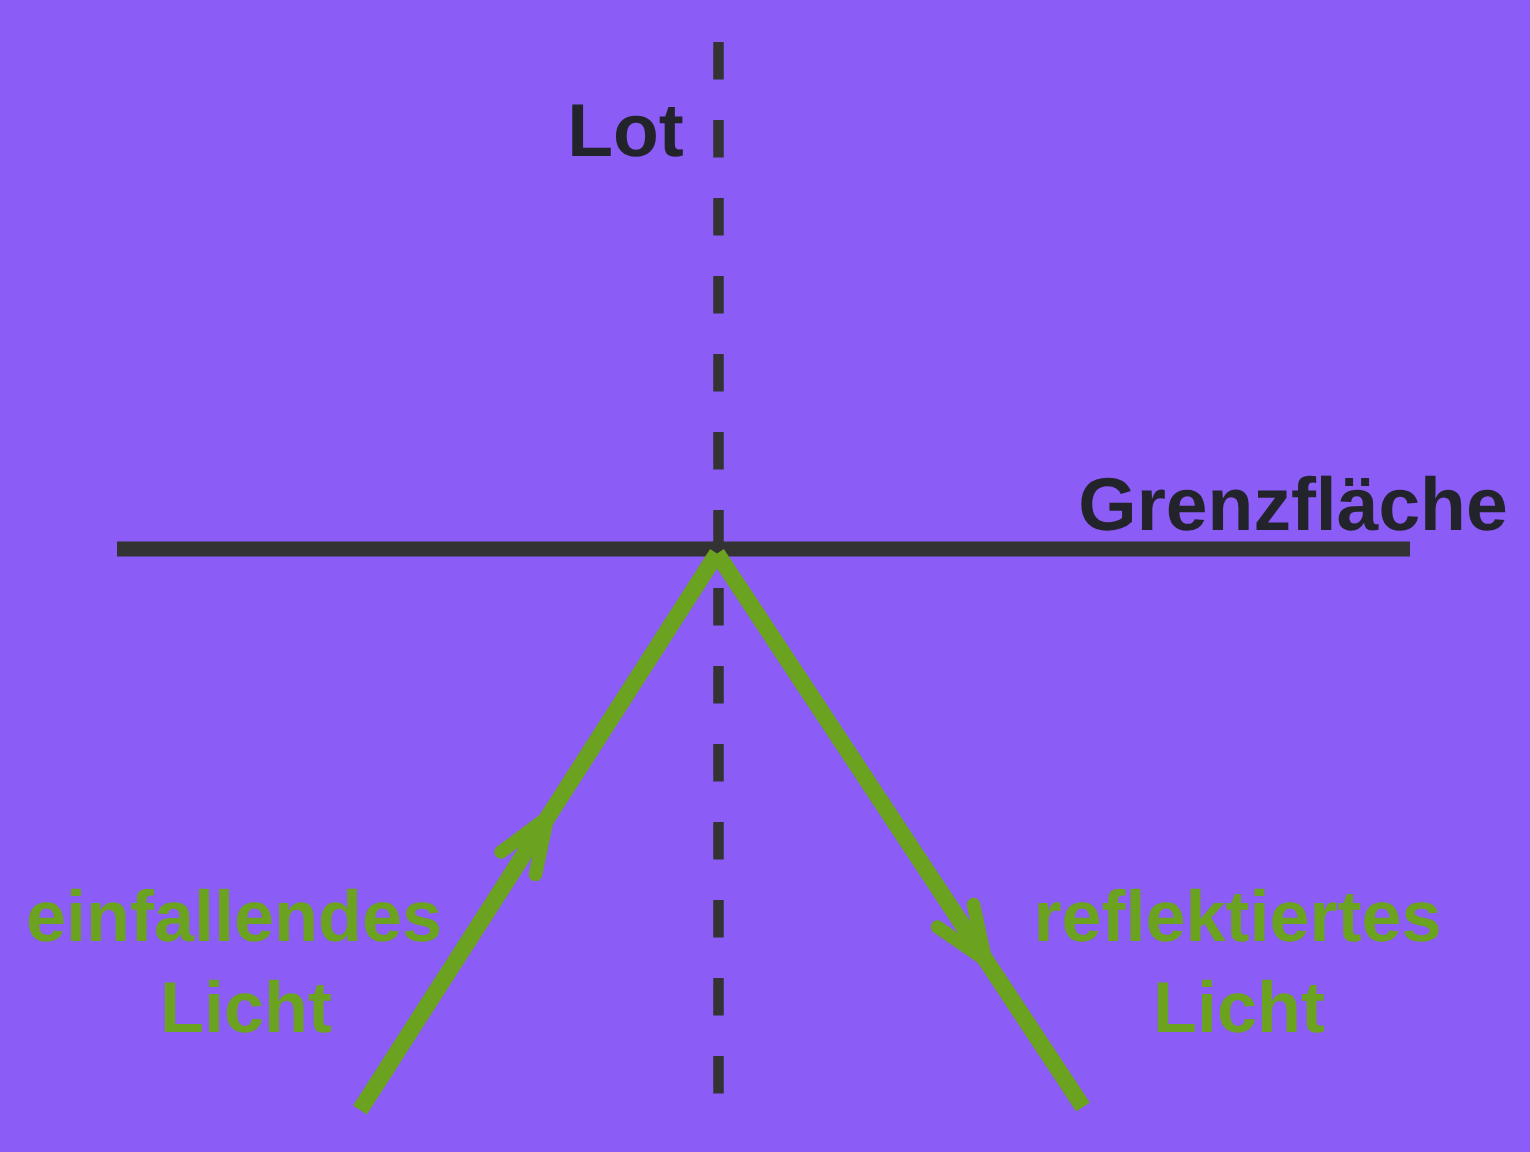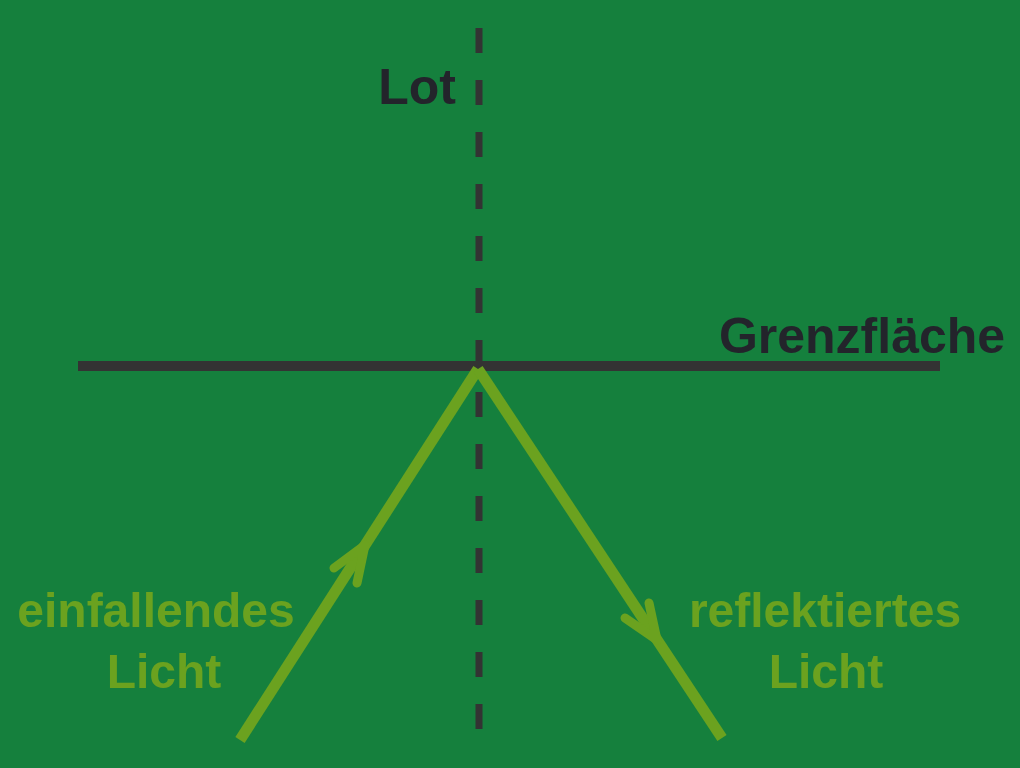--- a/index.html
+++ b/index.html
@@ -4,21 +4,21 @@
 <style>
   html, body {
     margin: 0;
     padding: 0;
     background: #ffffff;
   }
   .stage {
     position: relative;
     width: 1020px;
     height: 768px;
-    background: #15803d;
+    background: #8b5cf6;
     overflow: hidden;
   }
   svg text {
     font-family: "Liberation Sans", "DejaVu Sans", sans-serif;
     font-weight: bold;
   }
   .label-dark { font-size: 50px; letter-spacing: 0px; }
   .label-green { font-size: 48px; letter-spacing: 0px; }
 </style>
 </head>

